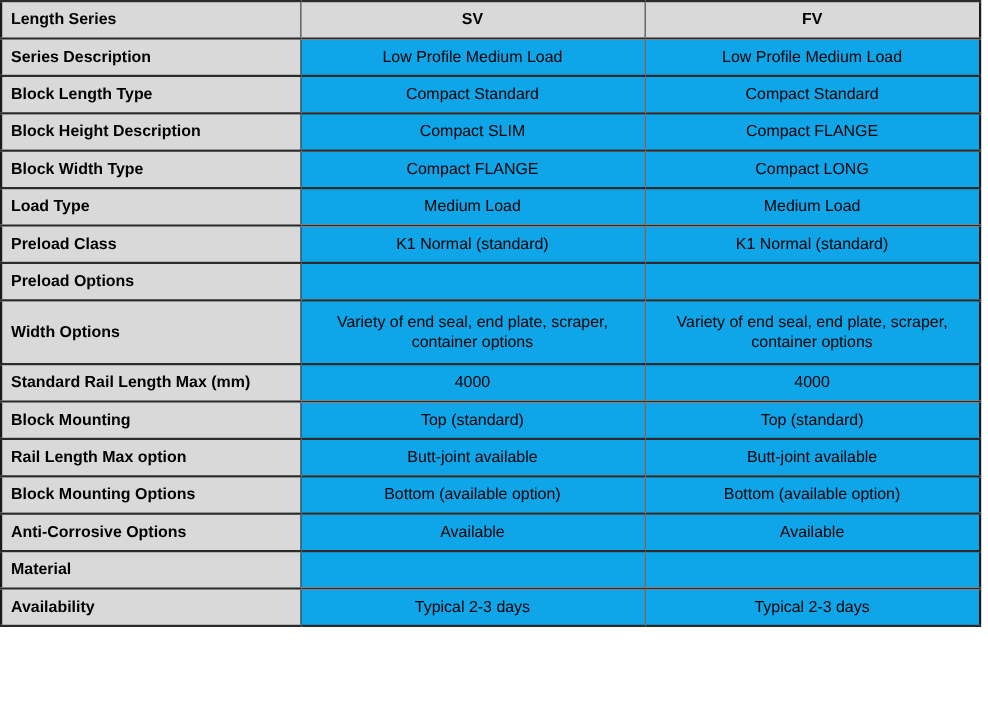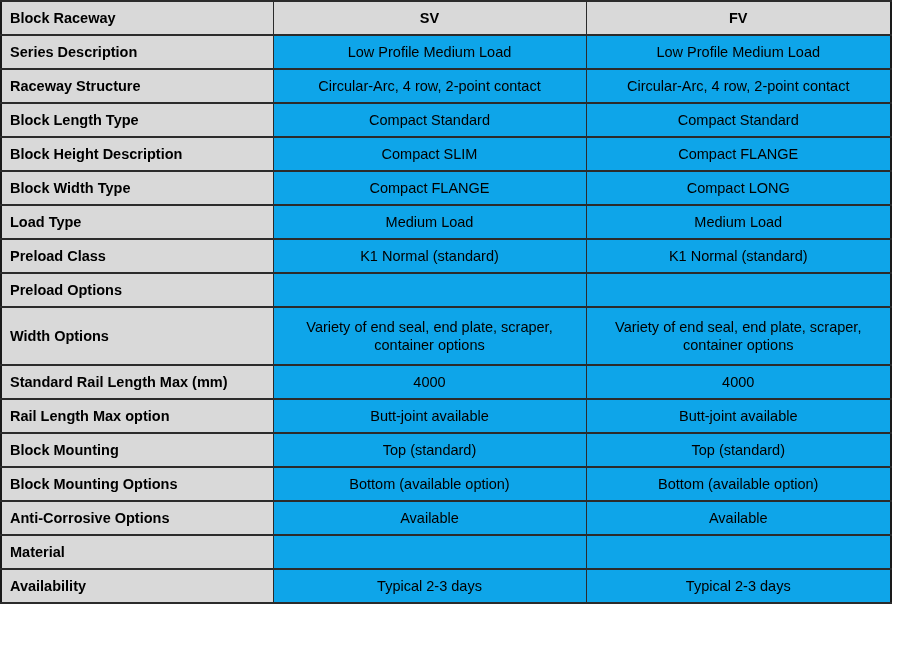--- a/index.html
+++ b/index.html
@@ -62,35 +62,30 @@
 <body>
 
 <table id="spec-table">
   <colgroup>
     <col class="col-label">
     <col class="col-sv">
     <col class="col-fv">
   </colgroup>
   <thead>
     <tr class="row-first">
-      <th class="lbl-cell">Block Raceway</th>
+      <th class="lbl-cell">Length Series</th>
       <th class="hdr-cell">SV</th>
       <th class="hdr-cell">FV</th>
     </tr>
   </thead>
   <tbody id="table-body">
       <tr class="row-std">
         <td class="lbl-cell">Series Description</td>
         <td class="val-cell">Low Profile Medium Load</td>
         <td class="val-cell">Low Profile Medium Load</td>
-      </tr>
-      <tr class="row-std">
-        <td class="lbl-cell">Raceway Structure</td>
-        <td class="val-cell">Circular-Arc, 4 row, 2-point contact</td>
-        <td class="val-cell">Circular-Arc, 4 row, 2-point contact</td>
       </tr>
       <tr class="row-std">
         <td class="lbl-cell">Block Length Type</td>
         <td class="val-cell">Compact Standard</td>
         <td class="val-cell">Compact Standard</td>
       </tr>
       <tr class="row-std">
         <td class="lbl-cell">Block Height Description</td>
         <td class="val-cell">Compact SLIM</td>
         <td class="val-cell">Compact FLANGE</td>
@@ -119,28 +114,28 @@
         <td class="lbl-cell">Width Options</td>
         <td class="val-cell">Variety of end seal, end plate, scraper, container options</td>
         <td class="val-cell">Variety of end seal, end plate, scraper, container options</td>
       </tr>
       <tr class="row-std">
         <td class="lbl-cell">Standard Rail Length Max (mm)</td>
         <td class="val-cell">4000</td>
         <td class="val-cell">4000</td>
       </tr>
       <tr class="row-std">
+        <td class="lbl-cell">Block Mounting</td>
+        <td class="val-cell">Top (standard)</td>
+        <td class="val-cell">Top (standard)</td>
+      </tr>
+      <tr class="row-std">
         <td class="lbl-cell">Rail Length Max option</td>
         <td class="val-cell">Butt-joint available</td>
         <td class="val-cell">Butt-joint available</td>
-      </tr>
-      <tr class="row-std">
-        <td class="lbl-cell">Block Mounting</td>
-        <td class="val-cell">Top (standard)</td>
-        <td class="val-cell">Top (standard)</td>
       </tr>
       <tr class="row-std">
         <td class="lbl-cell">Block Mounting Options</td>
         <td class="val-cell">Bottom (available option)</td>
         <td class="val-cell">Bottom (available option)</td>
       </tr>
       <tr class="row-std">
         <td class="lbl-cell">Anti-Corrosive Options</td>
         <td class="val-cell">Available</td>
         <td class="val-cell">Available</td>

